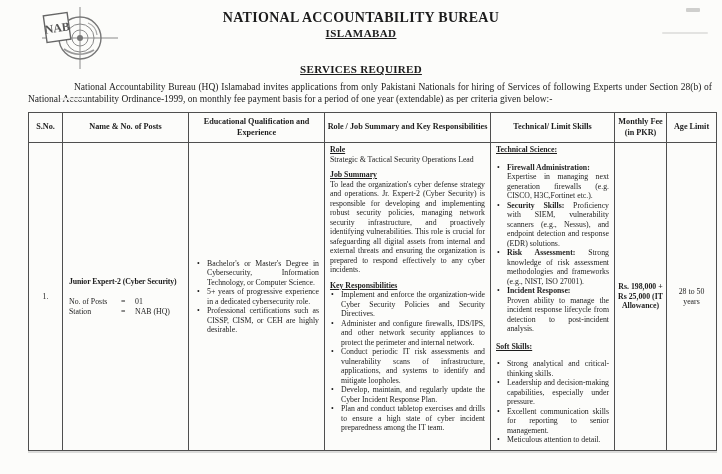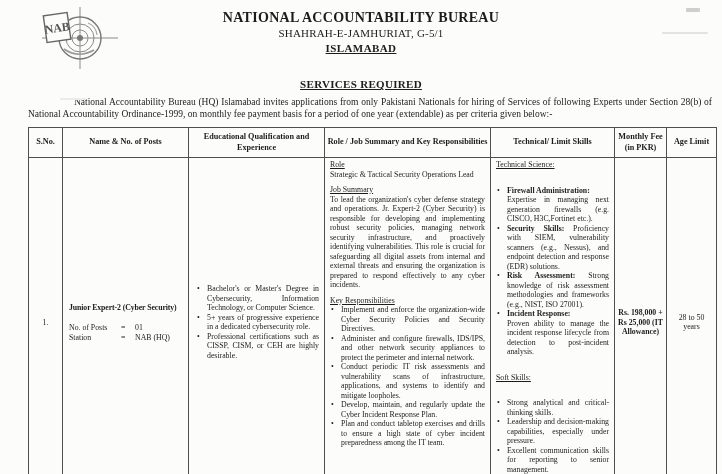--- a/index.html
+++ b/index.html
@@ -45,24 +45,24 @@
   .post-title{font-weight:bold;white-space:nowrap;margin-bottom:11px;letter-spacing:-0.1px;}
   ul{list-style:none;}
   .post-lines li{display:flex;}
   .eq-label{width:52px;flex:none;}
   .eq-sign{width:14px;flex:none;text-align:left;}
   .eq-value{flex:1;}
   td.c-edu{padding:4px 5px 4px 7px;}
   .bullets li{position:relative;padding-left:11px;text-align:justify;}
   .bullets li::before{content:"\2022";position:absolute;left:1px;top:0;}
   td.c-role,td.c-skills{vertical-align:top;padding:2px 5px 3px 5px;}
-  .sec-h{font-weight:normal;text-decoration:underline;}
+  .sec-h{font-weight:bold;text-decoration:underline;}
   .just{text-align:justify;}
   .gap-s{margin-top:6px;}
-  .gap-m{margin-top:16px;}
+  .gap-m{margin-top:8px;}
   td.c-fee{text-align:center;font-weight:bold;padding:2px 3px;}
   td.c-age{text-align:center;padding:2px 4px;}
   
   .smudge1{position:absolute;right:22px;top:8px;width:14px;height:4px;background:#cfcfcd;border-radius:1px;}
   .smudge2{position:absolute;right:14px;top:32px;width:46px;height:2px;background:#e3e3e1;border-radius:2px;}
   .smudge3{position:absolute;left:60px;top:98px;width:26px;height:2px;background:#ececea;}
 </style>
 </head>
 <body>
 
@@ -84,21 +84,20 @@
       </g>
     </svg>
   </div>
 
   <div class="smudge1"></div>
   <div class="smudge2"></div>
   <div class="smudge3"></div>
 
   <div class="doc-header">
     <div class="h-line2">NATIONAL ACCOUNTABILITY BUREAU</div>
-    <div class="h-line3">SHAHRAH-E-JAMHURIAT, G-5/1</div>
     <div class="h-line4">ISLAMABAD</div>
   </div>
 
   <div class="doc-title">SERVICES REQUIRED</div>
 
   <p class="intro">National Accountability Bureau (HQ) Islamabad invites applications from only Pakistani Nationals for hiring of Services of following Experts under Section 28(b) of National Accountability Ordinance-1999, on monthly fee payment basis for a period of one year (extendable) as per criteria given below:-</p>
 
   <table>
     <colgroup>
       <col style="width:34px">

